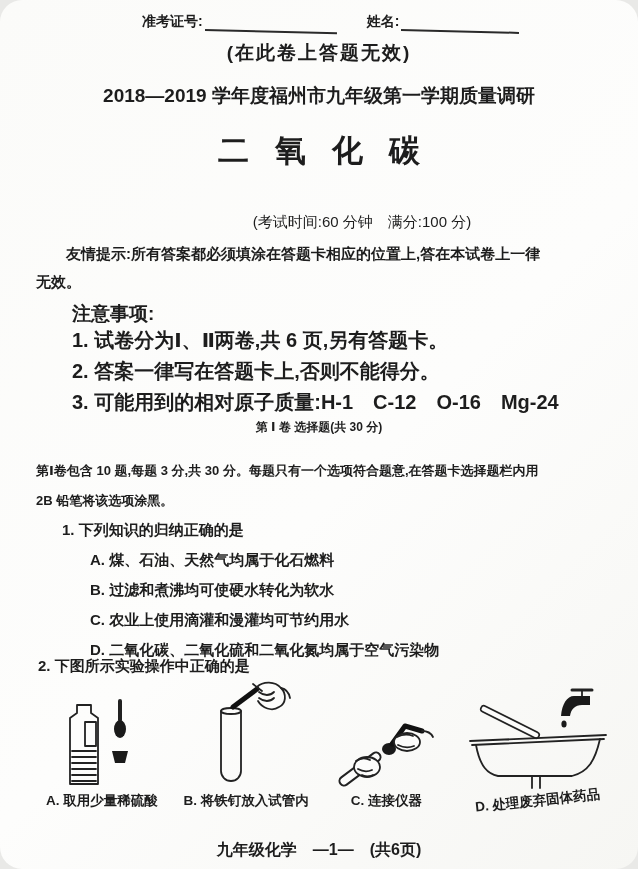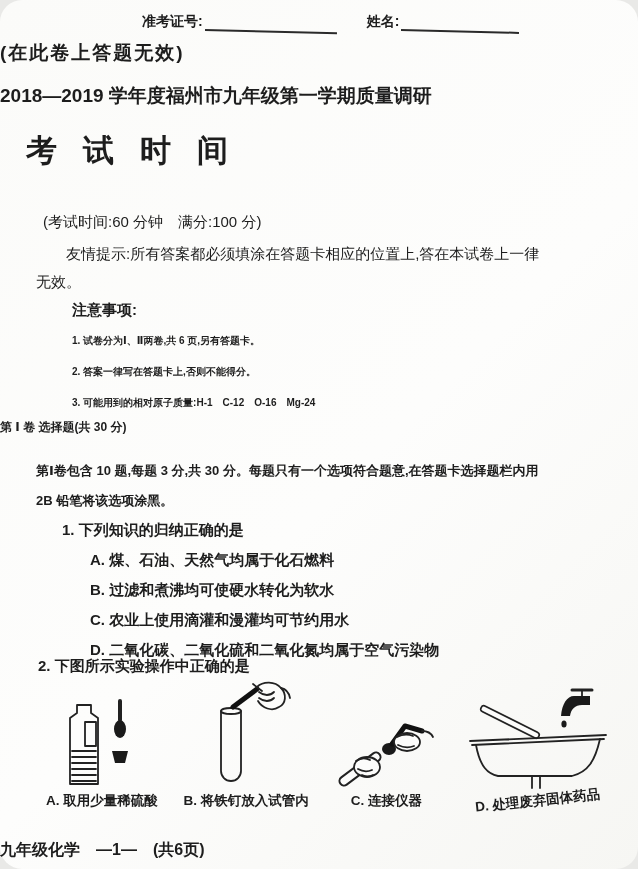--- a/index.html
+++ b/index.html
@@ -8,34 +8,34 @@
     font-family:"Liberation Sans","DejaVu Sans",sans-serif;
     background:#e9e9e7;
   }
   .page{
     position:relative;width:638px;height:869px;
     background:linear-gradient(135deg,#fbfbf9 0%,#fdfdfc 55%,#f6f6f3 100%);
     color:#1d1d1d;
     border-radius:22px;
   }
   .abs{position:absolute;}
-  .center{left:0;width:100%;text-align:left;}
+  .center{left:0;width:100%;text-align:center;}
   
   .header-fields{top:13px;left:142px;display:flex;align-items:flex-end;font-size:14px;font-weight:700;}
   .uline{display:inline-block;border-bottom:2px solid #2a2a2a;height:14px;transform:rotate(1.4deg);transform-origin:left bottom;}
   .uline.u1{width:132px;margin-left:2px;}
   .uline.u2{width:118px;margin-left:2px;}
   .gap{display:inline-block;width:30px;}
   .notice-line{top:40px;font-size:19px;font-weight:700;letter-spacing:2px;}
   .exam-subtitle{top:83px;font-size:19px;font-weight:700;}
   .page-title{top:130px;font-size:31px;font-weight:700;letter-spacing:26px;text-indent:26px;}
   .exam-meta{top:213px;font-size:15px;font-weight:400;padding-left:43px;}
-  .tip{top:240px;left:36px;width:572px;font-size:15px;font-weight:400;line-height:28px;text-indent:30px;}
-  .notes-heading{top:301px;left:72px;font-size:15px;font-weight:700;}
-  .notes{top:325px;left:72px;font-size:10px;font-weight:600;line-height:31px;}
+  .tip{top:240px;left:36px;width:572px;font-size:15px;font-weight:700;line-height:28px;text-indent:30px;}
+  .notes-heading{top:301px;left:72px;font-size:19px;font-weight:700;}
+  .notes{top:325px;left:72px;font-size:20px;font-weight:600;line-height:31px;}
   .sec-heading{top:419px;font-size:12px;font-weight:700;}
   .intro{top:456px;left:36px;width:578px;font-size:13px;font-weight:600;line-height:30px;}
   .q1{top:515px;left:38px;font-size:15px;font-weight:600;line-height:30px;margin-left:24px;}
   .q1 .opts{margin-left:28px;}
   .q2-stem{top:657px;left:38px;font-size:15px;font-weight:700;}
   .figures{top:678px;left:46px;width:566px;height:132px;display:flex;justify-content:space-between;align-items:flex-end;}
   .figure{display:flex;flex-direction:column;align-items:center;justify-content:flex-end;}
   .figure .caption{font-size:13.5px;font-weight:700;white-space:nowrap;margin-top:3px;}
   .figure.fd .caption{transform:rotate(-6deg);}
   .page-footer{top:840px;font-size:16px;font-weight:700;}
@@ -53,21 +53,21 @@
       <span class="uline u1"></span>
       <span class="gap"></span>
       <span>姓名:</span>
       <span class="uline u2"></span>
   </div>
 
   <div class="abs center notice-line">(在此卷上答题无效)</div>
 
   <div class="abs center exam-subtitle">2018—2019 学年度福州市九年级第一学期质量调研</div>
 
-  <div class="abs center page-title">考试时间</div>
+  <div class="abs center page-title">二氧化碳</div>
 
   <div class="abs center exam-meta">(考试时间:60 分钟　满分:100 分)</div>
 
   <div class="abs tip">
     <span>友情提示:</span><span>所有答案都必须填涂在答题卡相应的位置上,答在本试卷上一律</span><br>
     <span>无效。</span>
   </div>
 
   <div class="abs notes-heading">注意事项:</div>
 

